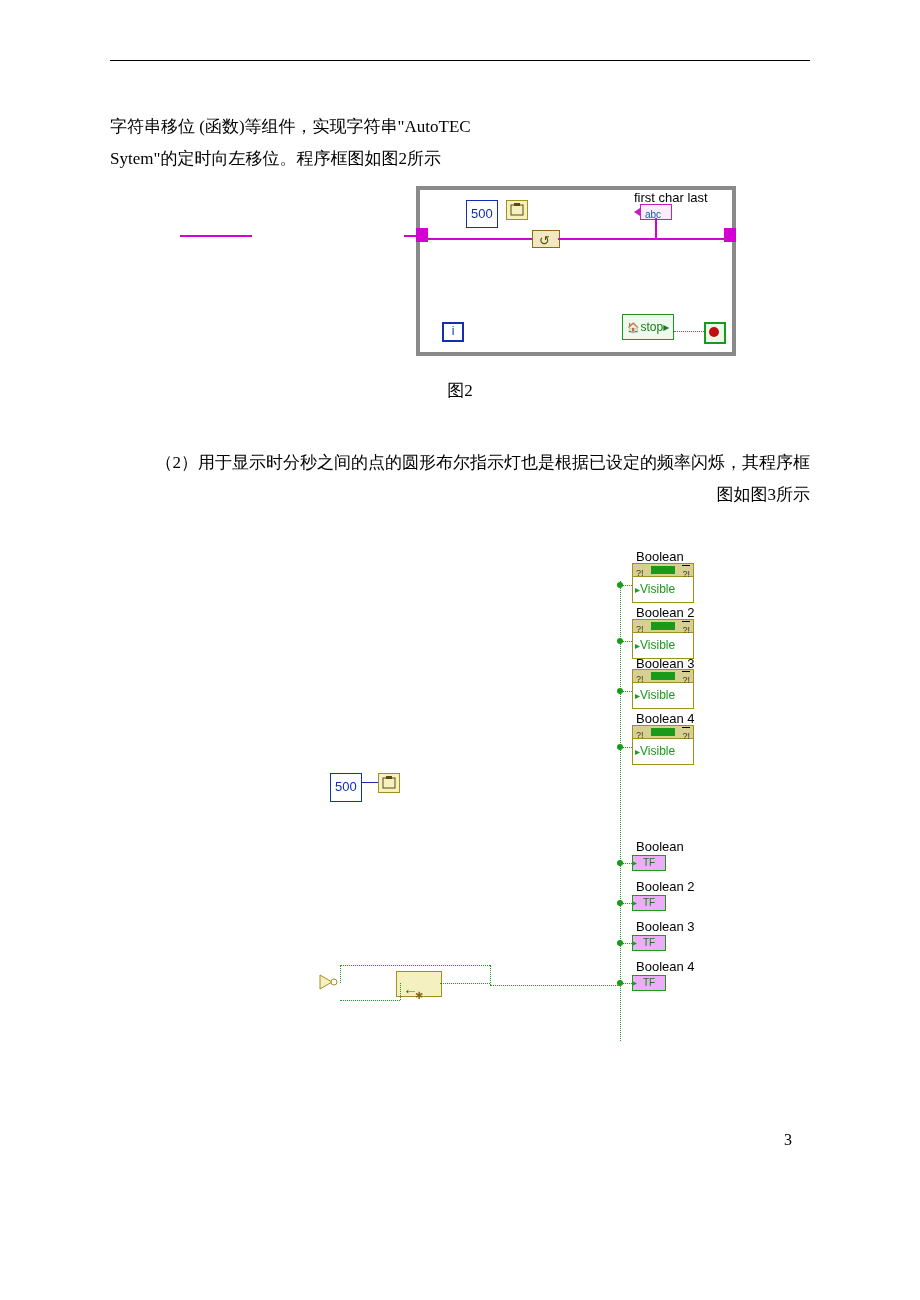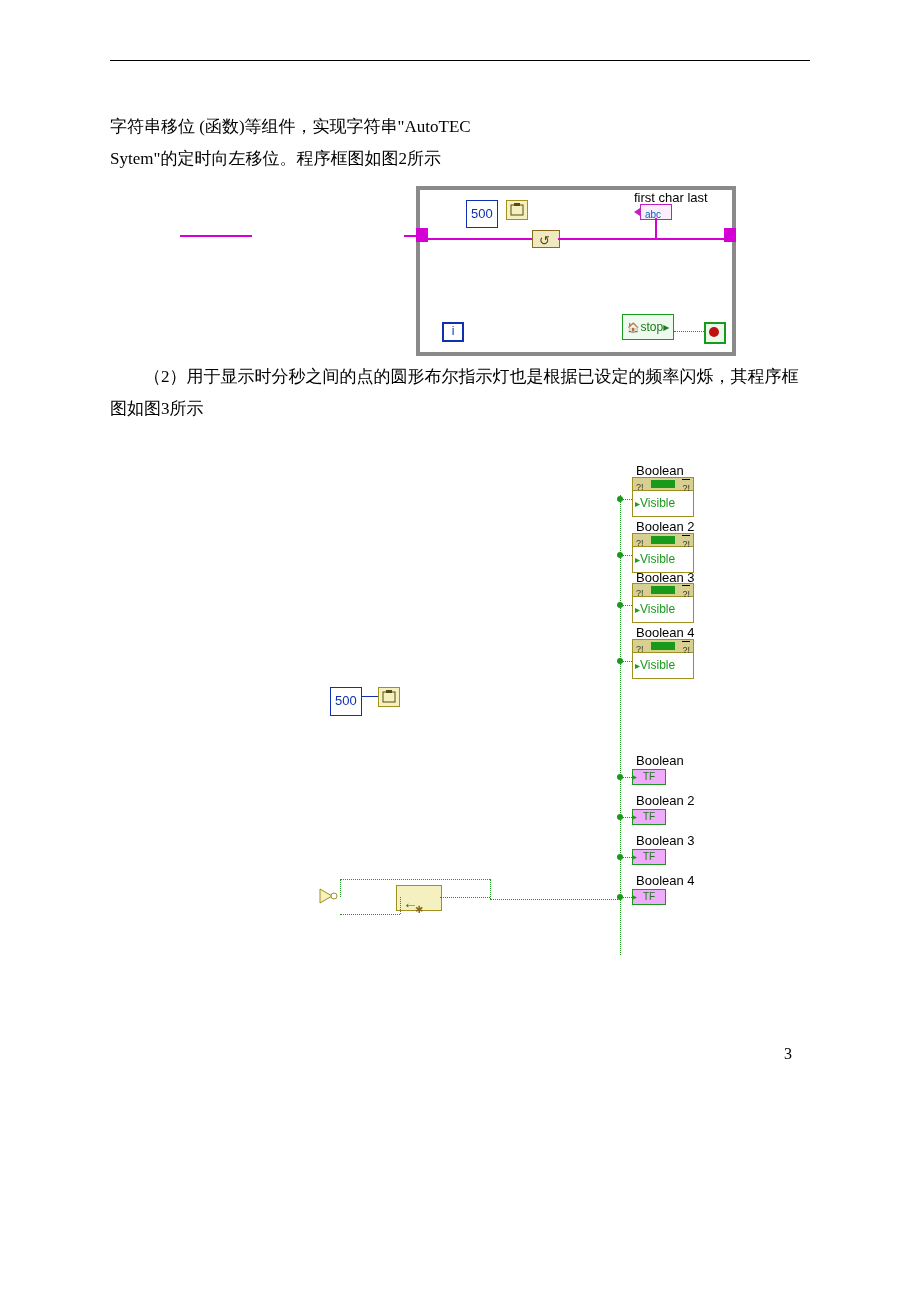--- a/index.html
+++ b/index.html
@@ -20,20 +20,21 @@
     font-size: 16px;
     margin-bottom: 4px;
   }
   .hr {
     border: none;
     border-top: 1px solid #000;
     margin: 0 0 50px 0;
   }
   .indent {
     text-indent: 2em;
+    text-align: right;
   }
   .caption {
     text-align: center;
     margin: 14px 0 40px 0;
   }
   .page-num {
     text-align: right;
     padding-right: 18px;
     font-size: 16px;
     margin-top: 60px;
@@ -305,20 +306,21 @@
     <div class="str-ind" style="left:460px; top:18px;"></div>
     <div class="wire-pink-v" style="left:475px; top:32px; height:20px;"></div>
 
     <div class="i-term" style="left:262px; top:136px;">i</div>
 
     <div class="stop-ctl" style="left:442px; top:128px;"><span>stop</span>▸</div>
     <div class="stop-term" style="left:524px; top:136px;"></div>
     <div class="wire-green" style="left:494px; top:145px; width:30px;"></div>
   </div>
 
+  <div class="caption">图2</div>
 
   <div class="indent" style="margin-bottom:34px;">（2）用于显示时分秒之间的点的圆形布尔指示灯也是根据已设定的频率闪烁，其程序框图如图3所示</div>
 
   <div class="fig3">
 
     <div class="numbox" style="left:30px; top:228px;">500</div>
     <div class="waitbox" style="left:78px; top:228px;">
       <svg width="16" height="14">
           <rect x="2" y="2" width="12" height="10" fill="none" stroke="#5a4a10"></rect>
           <rect x="5" y="0" width="6" height="3" fill="#5a4a10"></rect>

